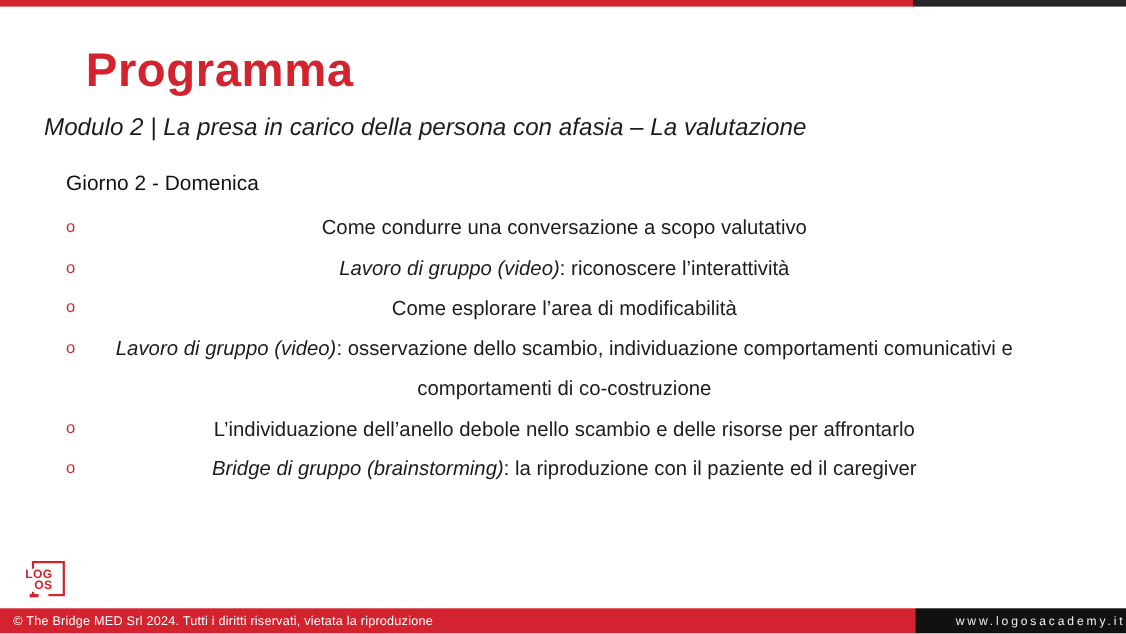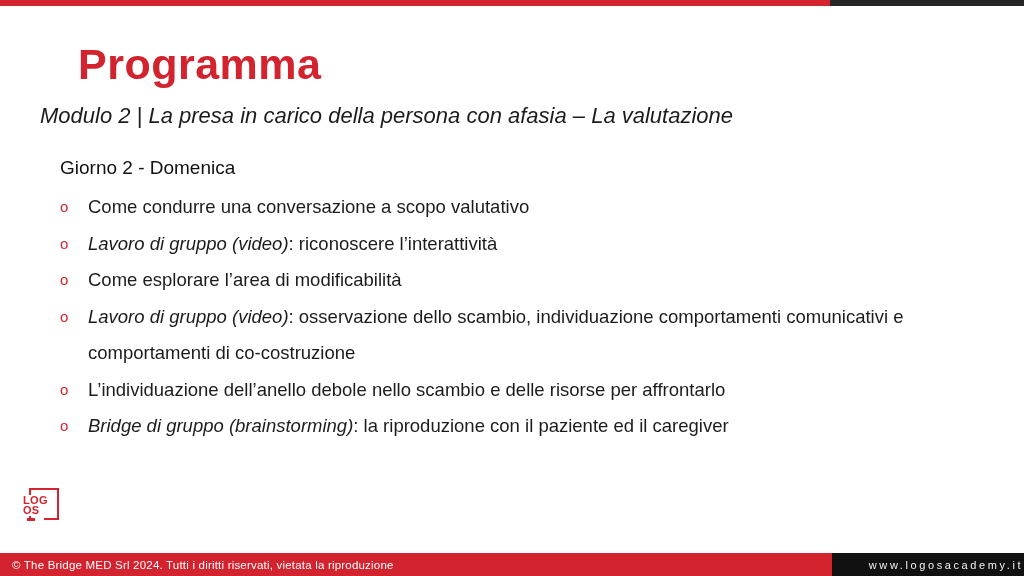--- a/index.html
+++ b/index.html
@@ -42,24 +42,24 @@
   .bullet-list{list-style:none;width:878px;}
   .bullet-item{
     display:flex;align-items:flex-start;
     font-size:18.5px;color:var(--text);
     line-height:36.5px;
   }
   .bullet-marker{
     flex:0 0 28px;color:var(--red);
     font-size:15px;line-height:36.5px;
   }
-  .bullet-body{flex:1 1 auto;}
+  .bullet-body{flex:1 1 auto;text-align:center;}
 
   
-  .logo{position:absolute;left:22px;top:486px;width:42px;height:42px;}
+  .logo{position:absolute;left:22px;top:508px;width:42px;height:42px;text-align:right;}
   .logo-box{
     position:absolute;left:7px;top:2px;width:30px;height:32px;
     border:2.5px solid var(--red);
   }
   .logo-gap{position:absolute;left:10px;top:29px;width:12px;height:6px;background:#ffffff;}
   .logo-text{
     position:absolute;left:1px;top:9px;
     background:#ffffff;color:var(--red);
     font-weight:bold;font-size:11px;line-height:9.5px;
     letter-spacing:0.3px;padding:1px 2px 1px 0;

